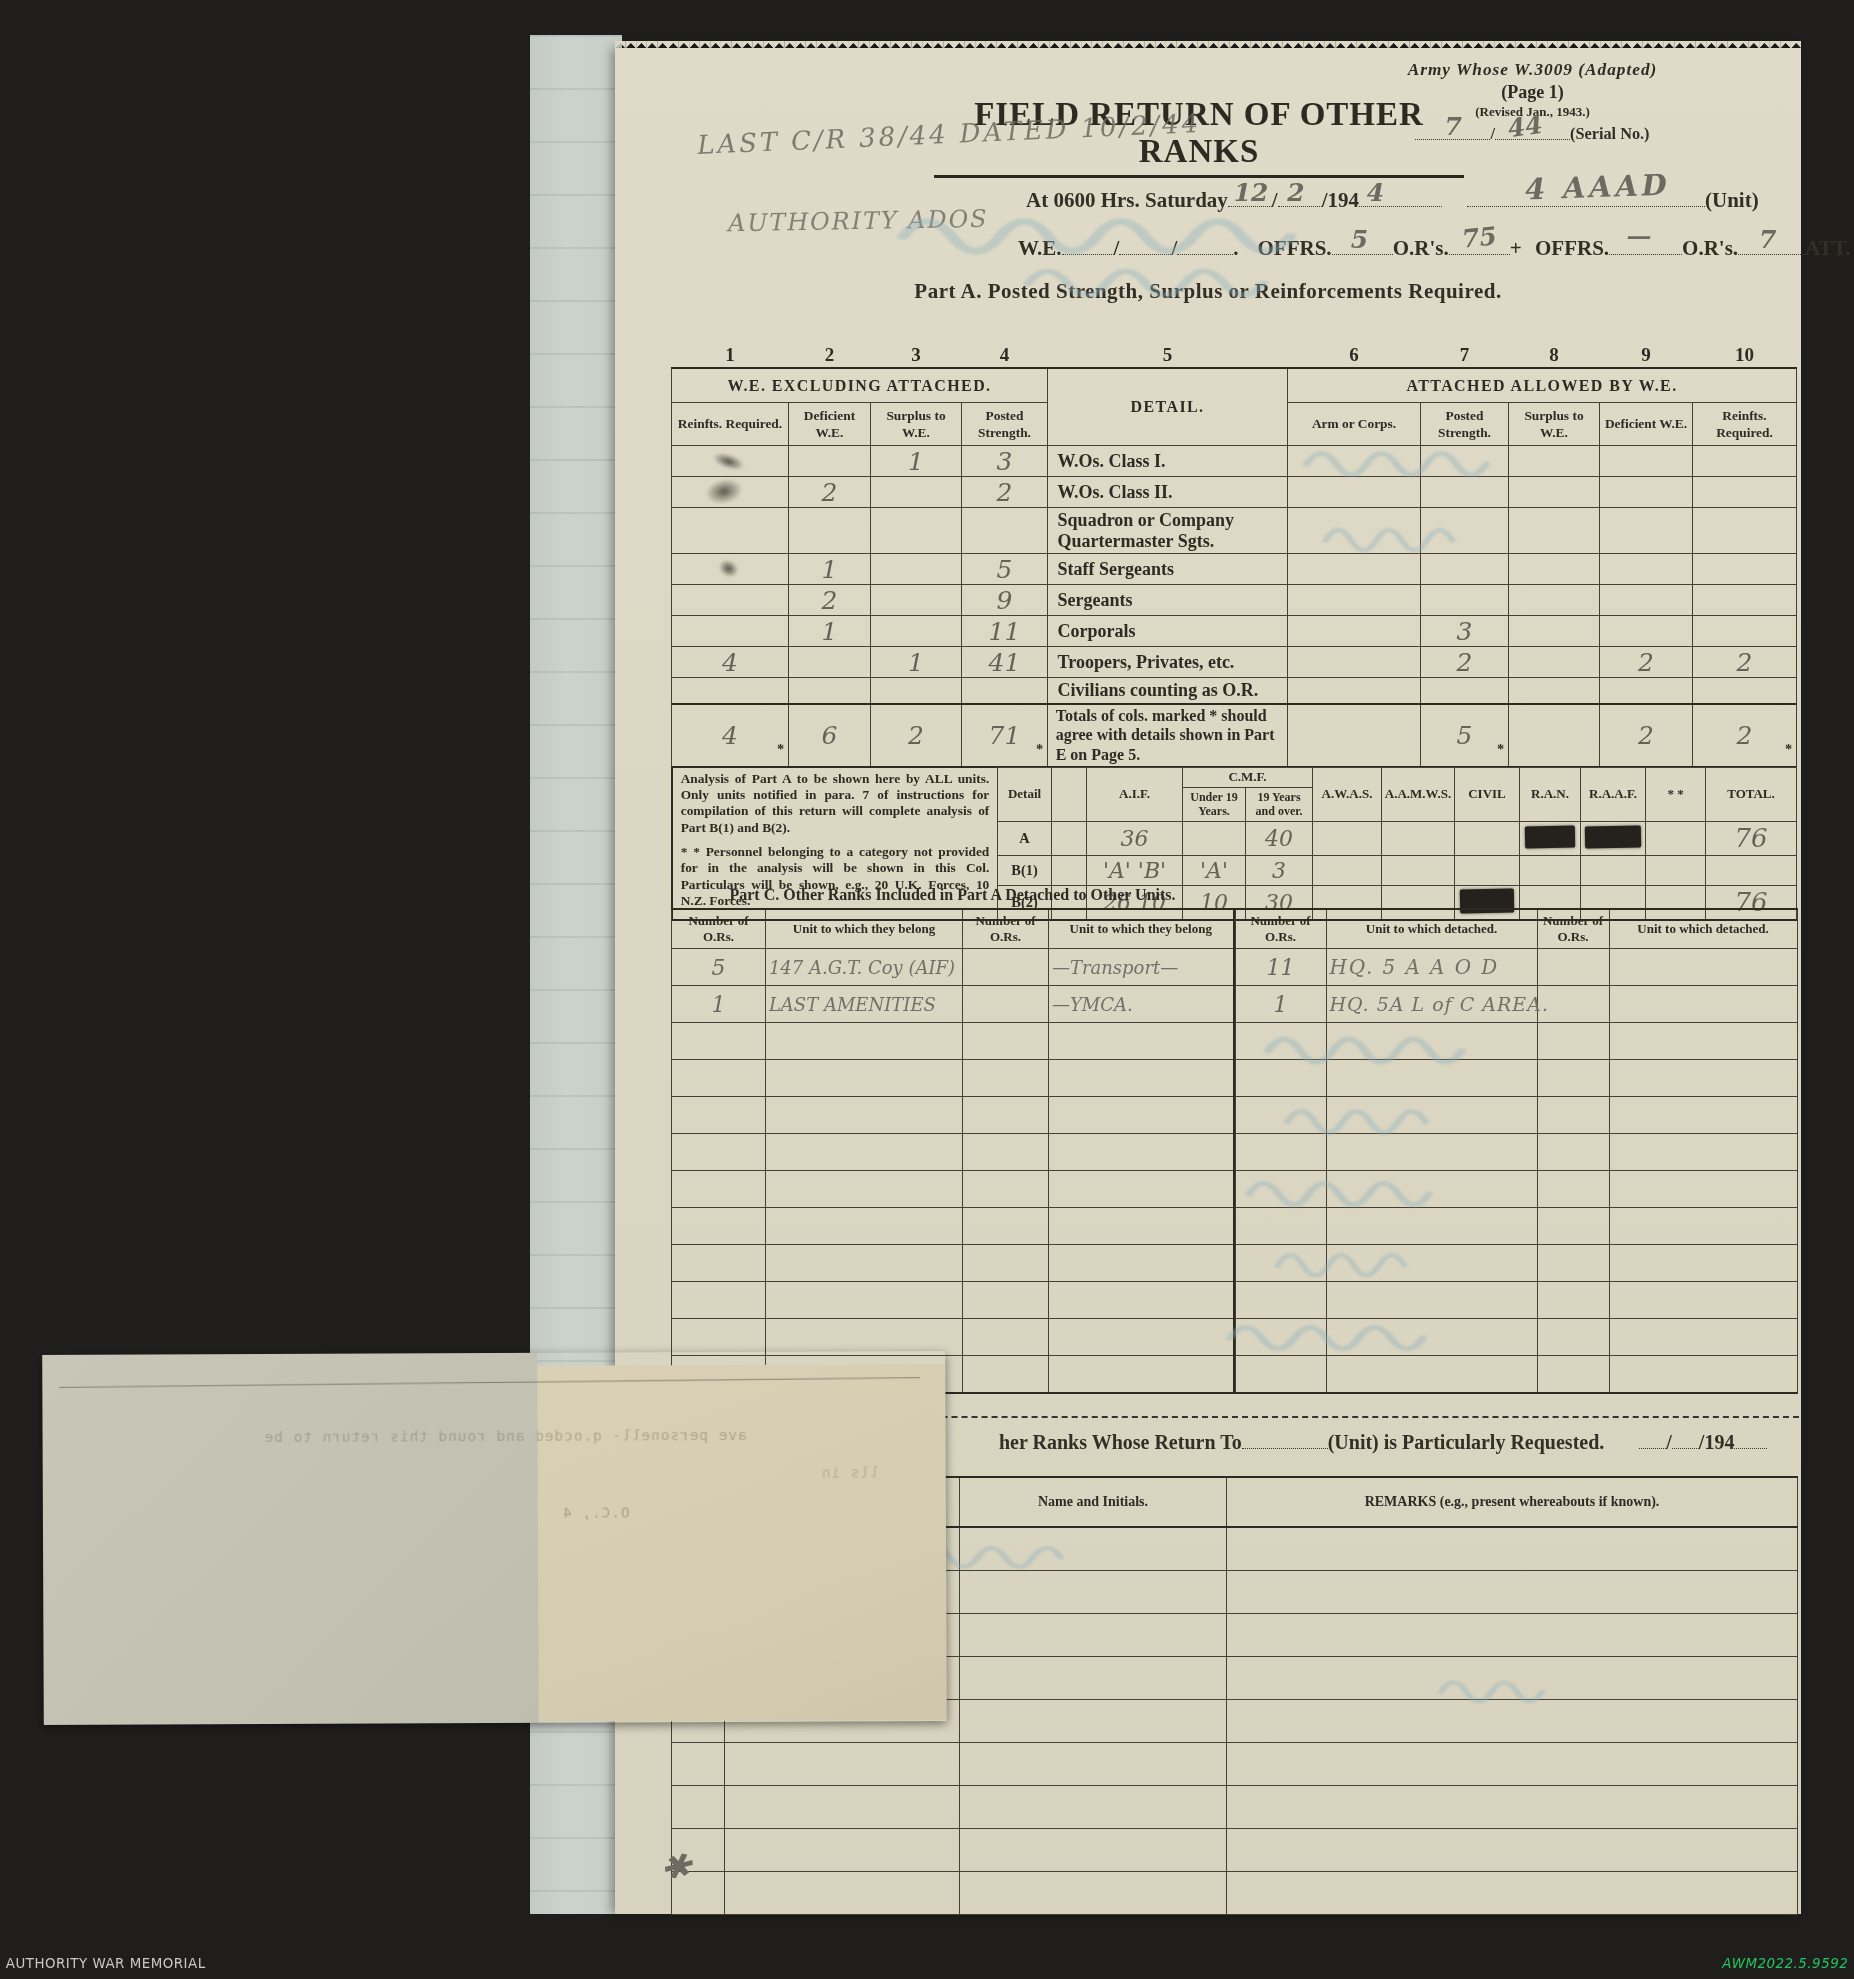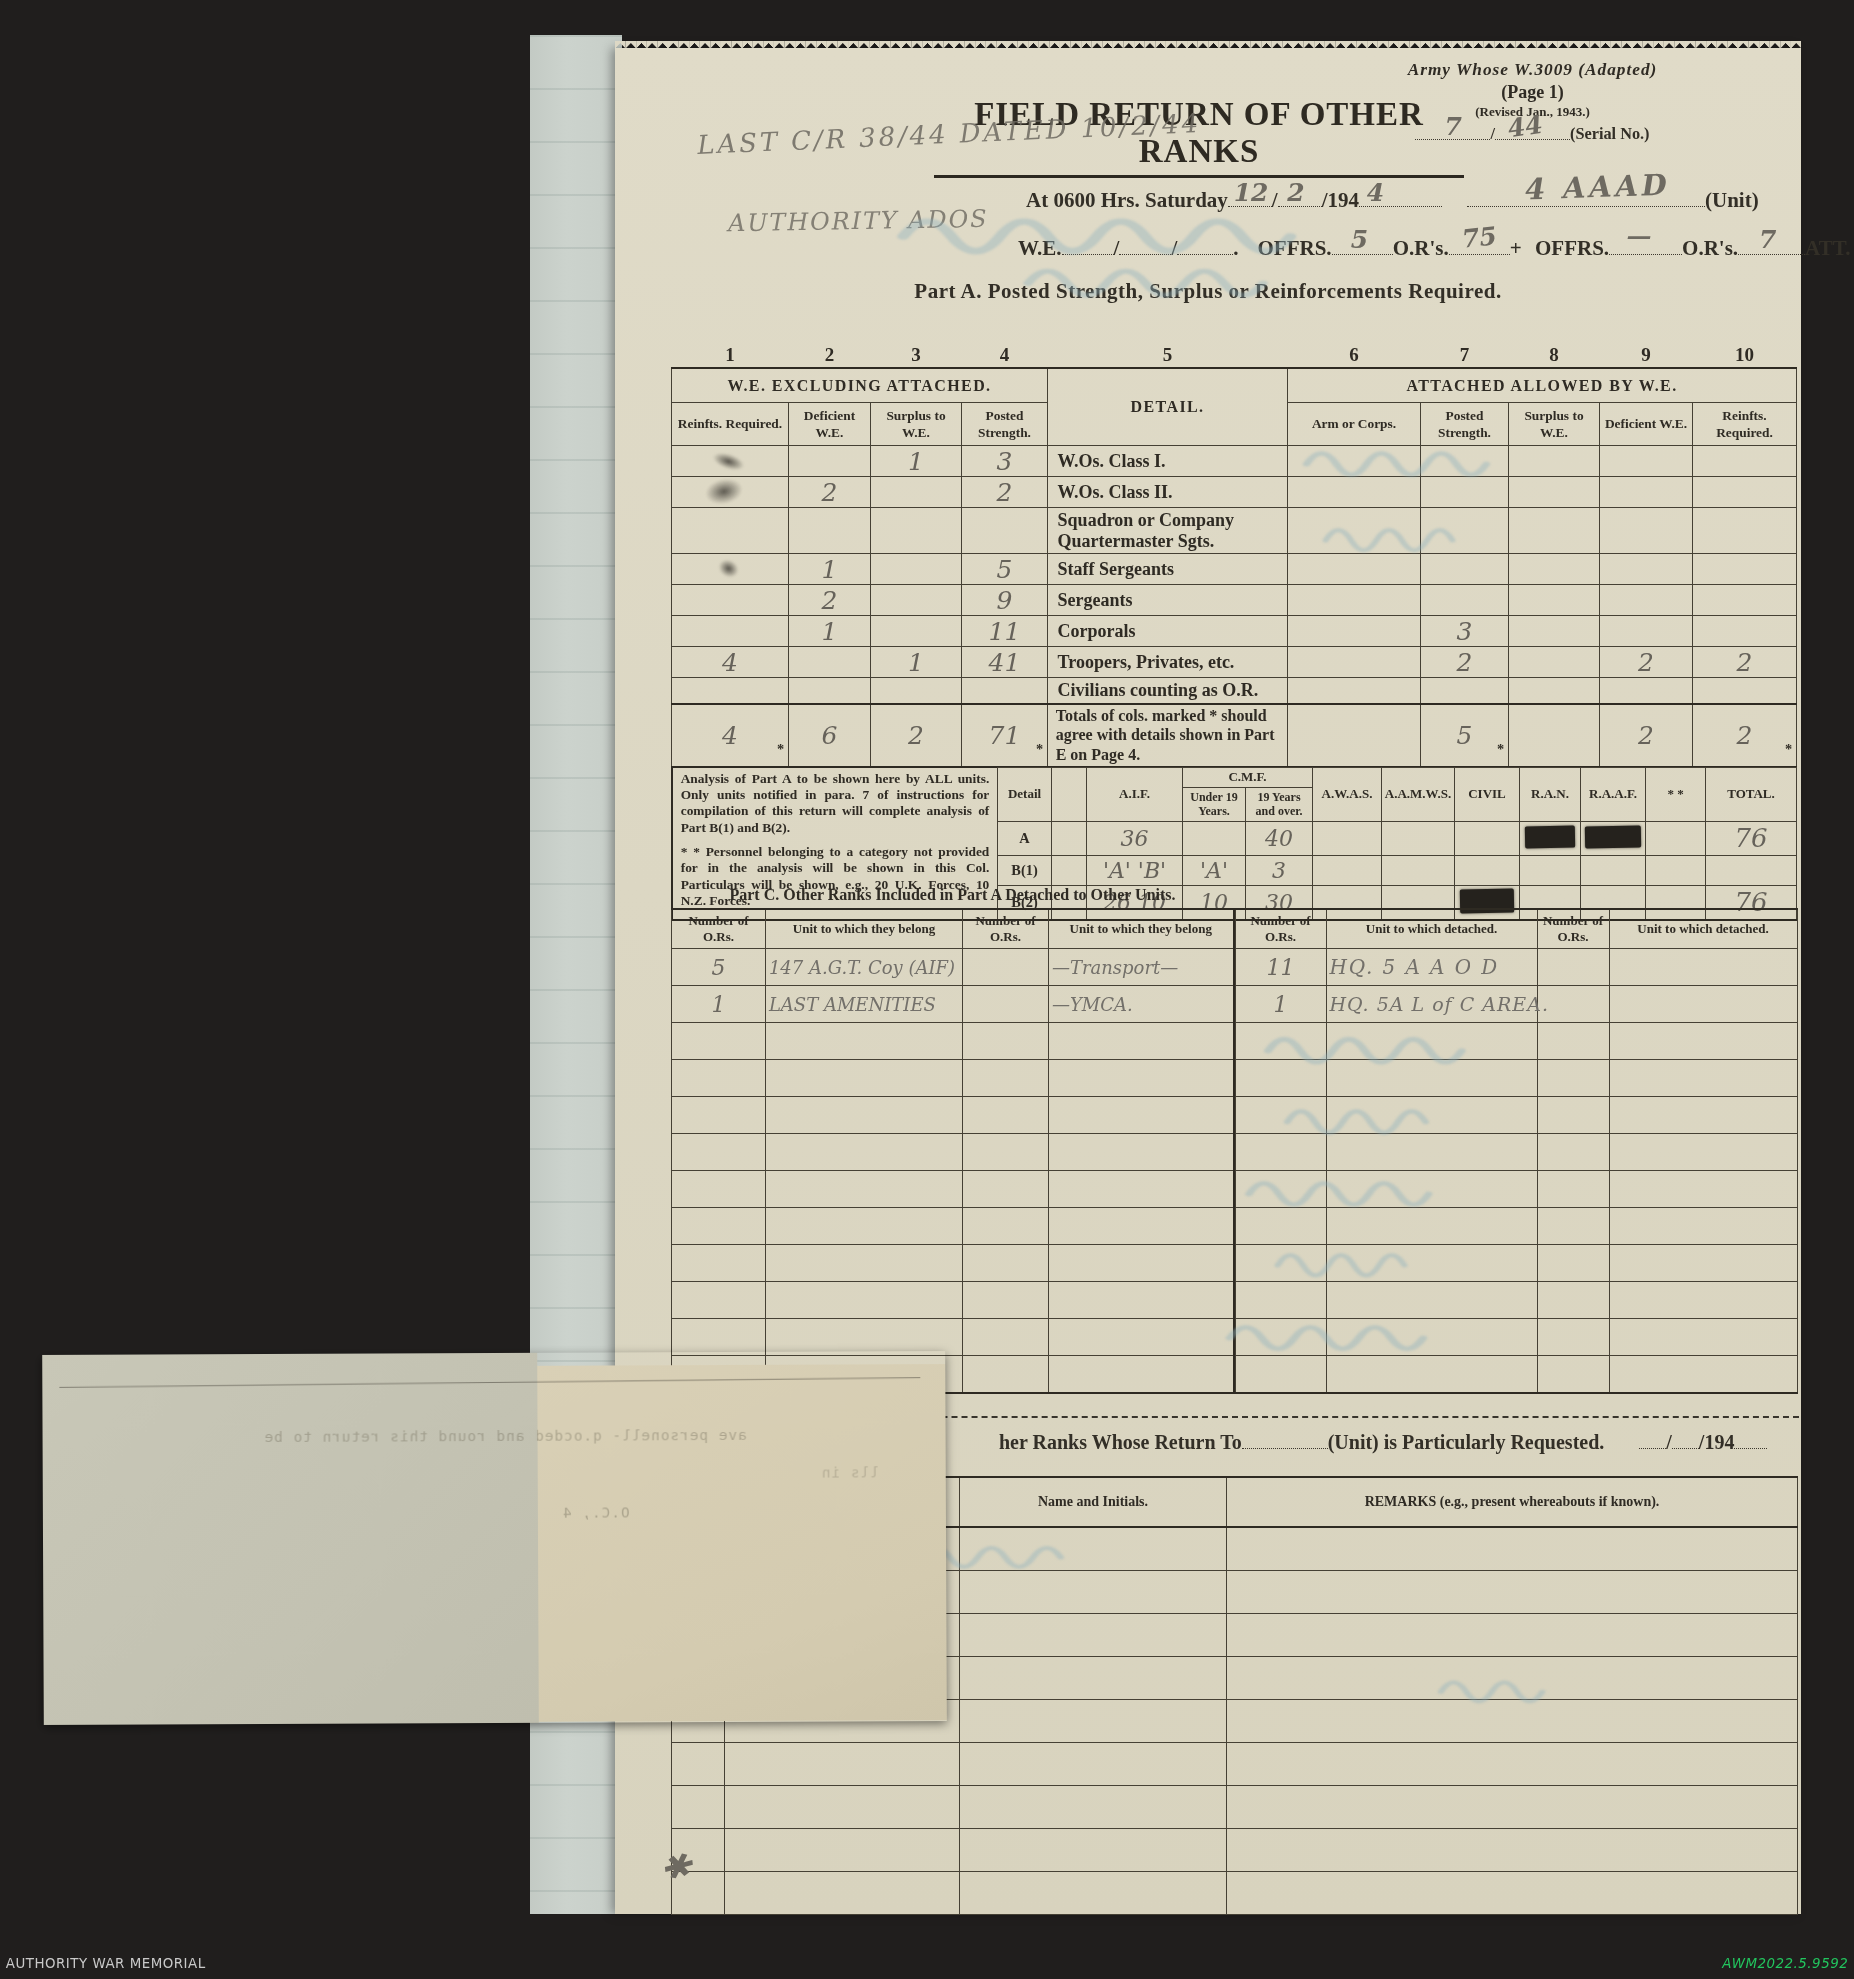--- a/index.html
+++ b/index.html
@@ -279,21 +279,21 @@
             <td></td>
             <td></td>
             <td></td>
             <td></td>
       </tr>
       <tr class="totals" style="height:63px">
         <td class="hn"><span>4</span><span class="star">*</span></td>
         <td class="hn big">6</td>
         <td class="hn big">2</td>
         <td class="hn"><span>71</span><span class="star">*</span></td>
-        <td class="totdet">Totals of cols. marked * should agree with details shown in Part E on Page 4.</td>
+        <td class="totdet">Totals of cols. marked * should agree with details shown in Part E on Page 5.</td>
         <td></td>
         <td class="hn big"><span>5</span><span class="star">*</span></td>
         <td></td>
         <td class="hn big">2</td>
         <td class="hn big"><span>2</span><span class="star">*</span></td>
       </tr>
     </tbody>
       </table>
 
     <div class="abs analysis">

